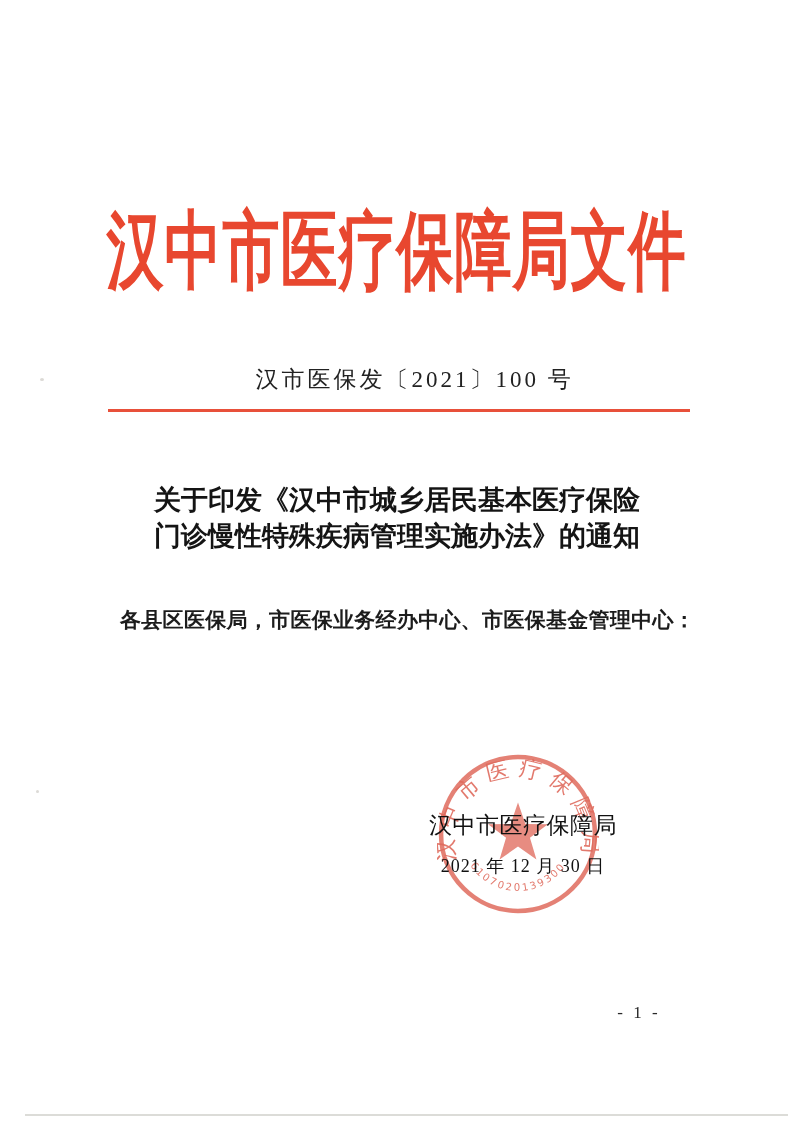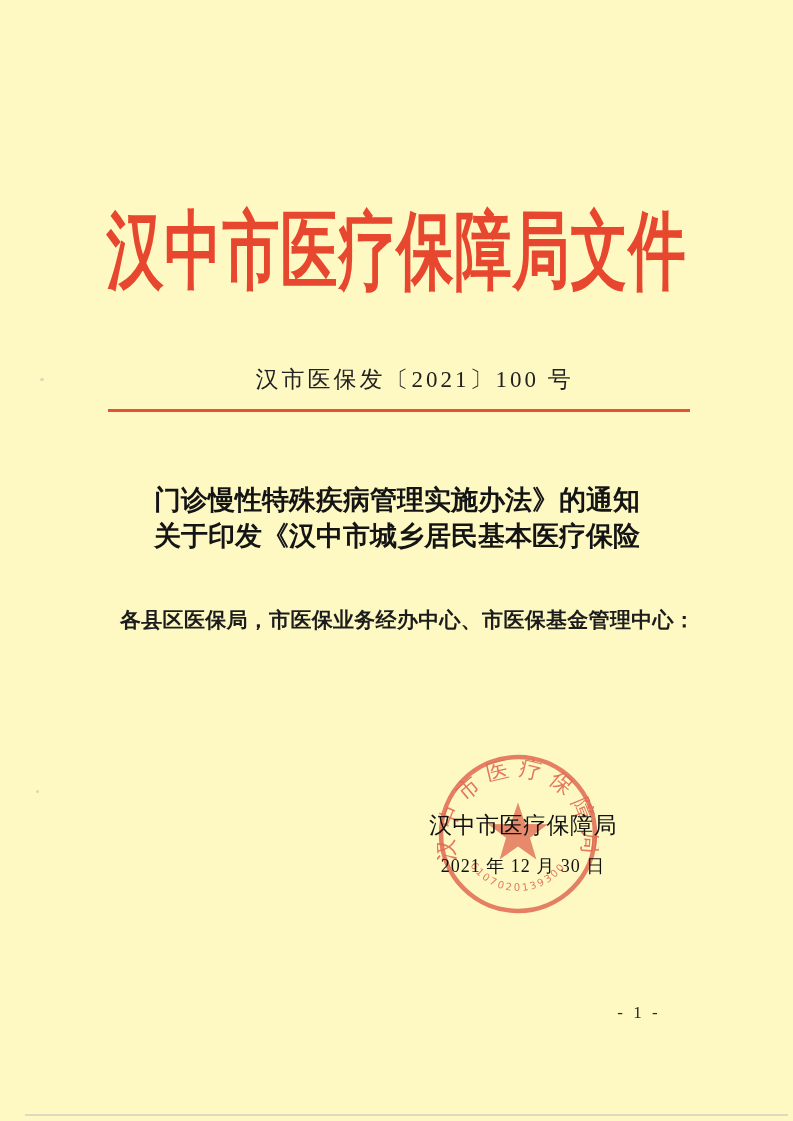--- a/index.html
+++ b/index.html
@@ -1,21 +1,21 @@
 <!DOCTYPE html>
 <html><head>
 <meta charset="utf-8">
 <style>
   html, body { margin: 0; padding: 0; background: #888; }
   .page {
     position: relative;
     width: 793px;
     height: 1121px;
     margin: 0 auto;
-    background: #fef9c3;
+    background: #ffffff;
     overflow: hidden;
     font-family: "Liberation Serif", "DejaVu Serif", serif;
     color: #1f1f1f;
   }
   .red-header {
     position: absolute;
     top: 208px; left: 0; width: 100%;
     text-align: center;
     font-size: 57px;
     font-weight: bold;
@@ -106,22 +106,22 @@
 
 <div class="page">
 
   <div class="red-header">汉中市医疗保障局文件</div>
 
   <div class="doc-number">汉市医保发〔2021〕100 号</div>
 
   <div class="red-divider"></div>
 
   <div class="notice-title">
+    <div>关于印发《汉中市城乡居民基本医疗保险</div>
     <div>门诊慢性特殊疾病管理实施办法》的通知</div>
-    <div>关于印发《汉中市城乡居民基本医疗保险</div>
   </div>
 
   <div class="body-text">
     <p class="salutation">各县区医保局，市医保业务经办中心、市医保基金管理中心：</p>
   </div>
 
   <svg class="seal" viewBox="0 0 160 160" xmlns="http://www.w3.org/2000/svg">
     <defs>
       <path id="sealArc" d="M 17,98 A 64,64 0 1 1 143,98" fill="none"></path>
       <path id="sealNum" d="M 34,113 A 57,57 0 0 0 126,113" fill="none"></path>

